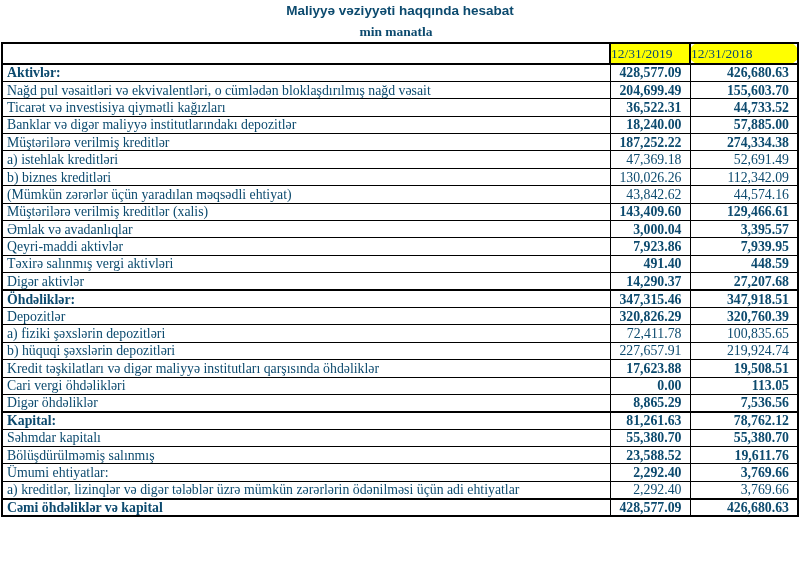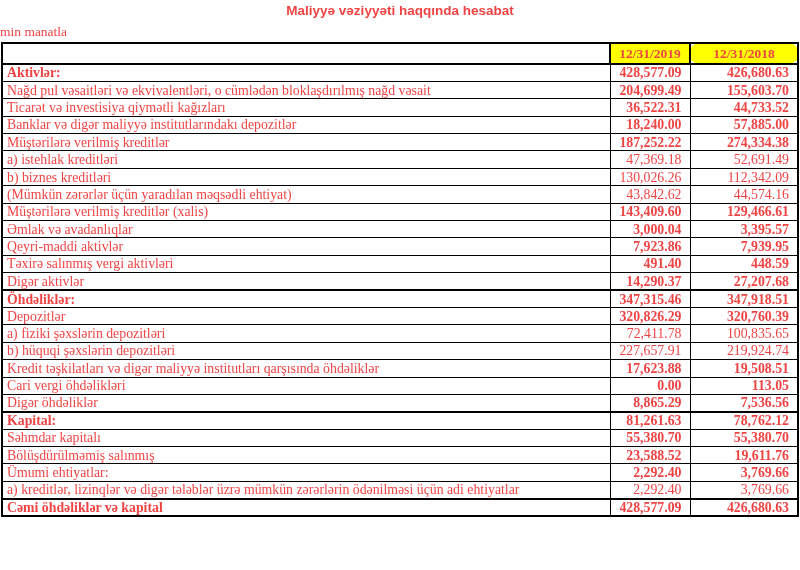--- a/index.html
+++ b/index.html
@@ -1,37 +1,37 @@
 <!DOCTYPE html>
 <html><head>
 <meta charset="utf-8">
 <style>
   * { margin:0; padding:0; box-sizing:border-box; }
   html,body { background:#ffffff; }
   .page {
     position:relative;
     width:800px; height:570px;
     background:#ffffff;
-    color:#ef4444;
+    color:#0c4a6e;
     font-family:"Liberation Serif", serif;
     overflow:hidden;
   }
   .title {
     padding-top:3px;
     text-align:center;
     font-family:"Liberation Sans", sans-serif;
     font-weight:bold;
     font-size:13.5px;
   }
   .unit-note {
     margin-top:6px;
     margin-bottom:2px;
     padding-right:8px;
-    text-align:left;
-    font-weight:normal;
+    text-align:center;
+    font-weight:bold;
     font-size:13.5px;
   }
   table.fin {
     margin-left:1px;
     width:796px;
     border-collapse:collapse;
     table-layout:fixed;
     border:2px solid #000;
   }
   table.fin th, table.fin td {
@@ -39,22 +39,22 @@
     font-size:13.8px;
     line-height:15px;
     height:17.4px;
     overflow:hidden;
     white-space:nowrap;
     vertical-align:middle;
   }
   table.fin th {
     border:2px solid #000;
     background:#FFFF00;
-    font-weight:bold;
-    text-align:center;
+    font-weight:normal;
+    text-align:left;
     height:21px;
     font-size:13.5px;
   }
   table.fin th.blank { background:#ffffff; }
   td.label { text-align:left; padding:0 3px 0 4px; }
   td.val   { text-align:right; padding:0 8px 0 2px; }
   td.v2018 { border-left-width:2px; }
   .b { font-weight:bold; }
   tr.sec td { border-top:2px solid #000; }
 </style>

